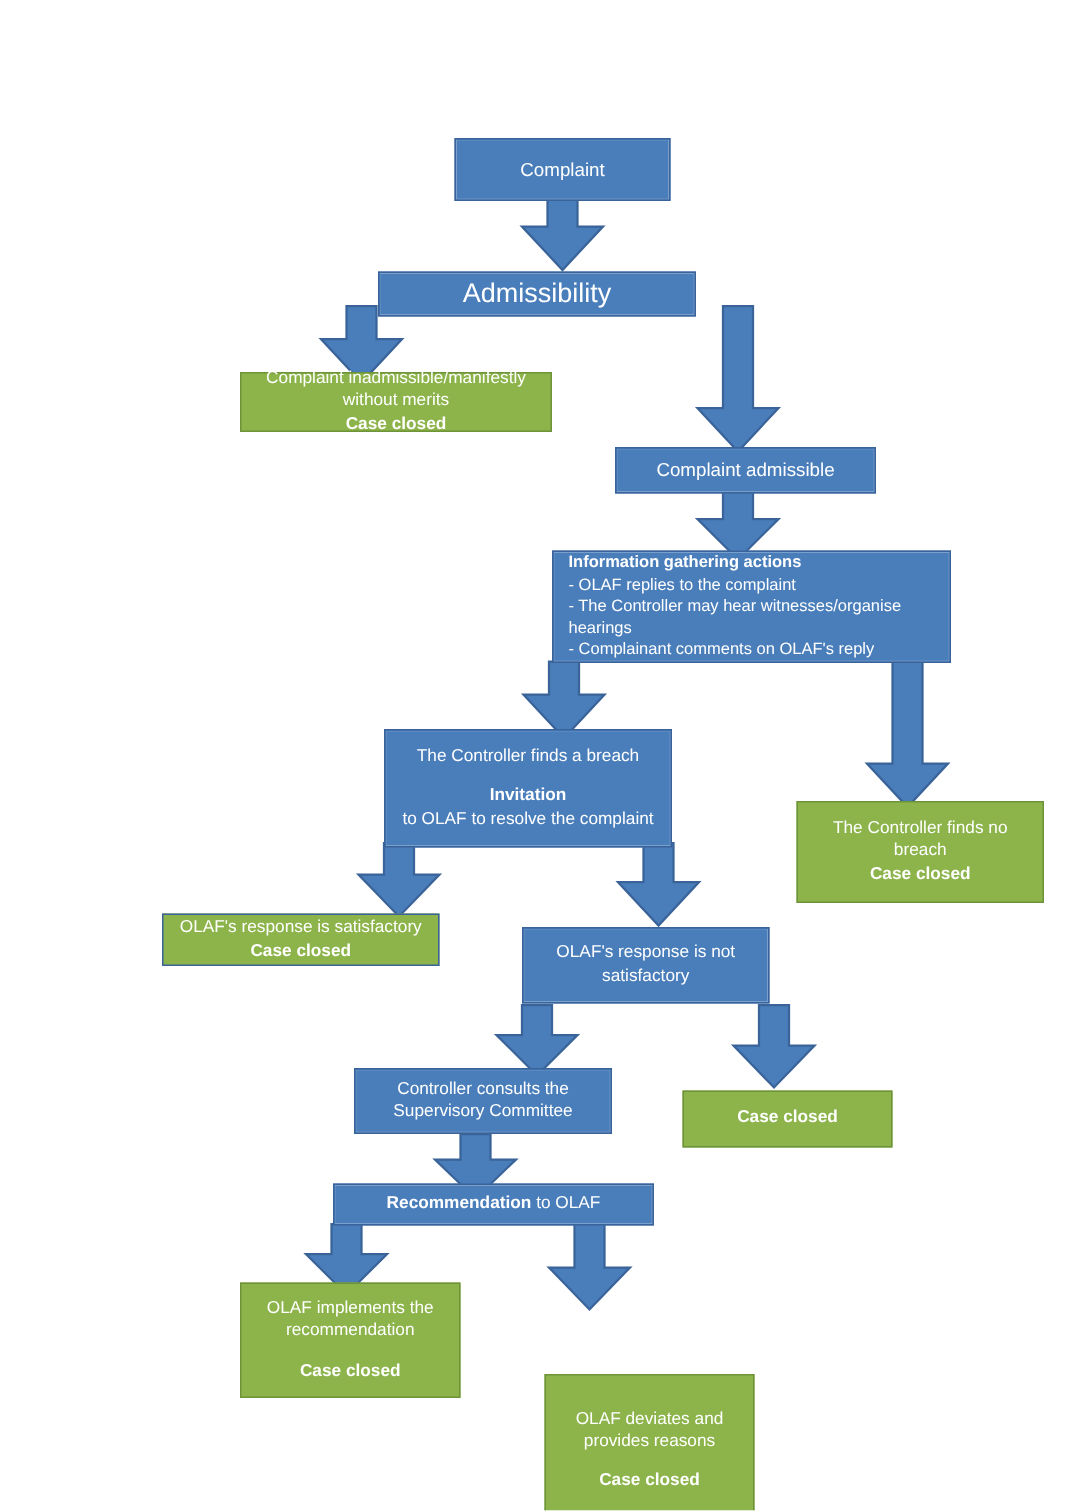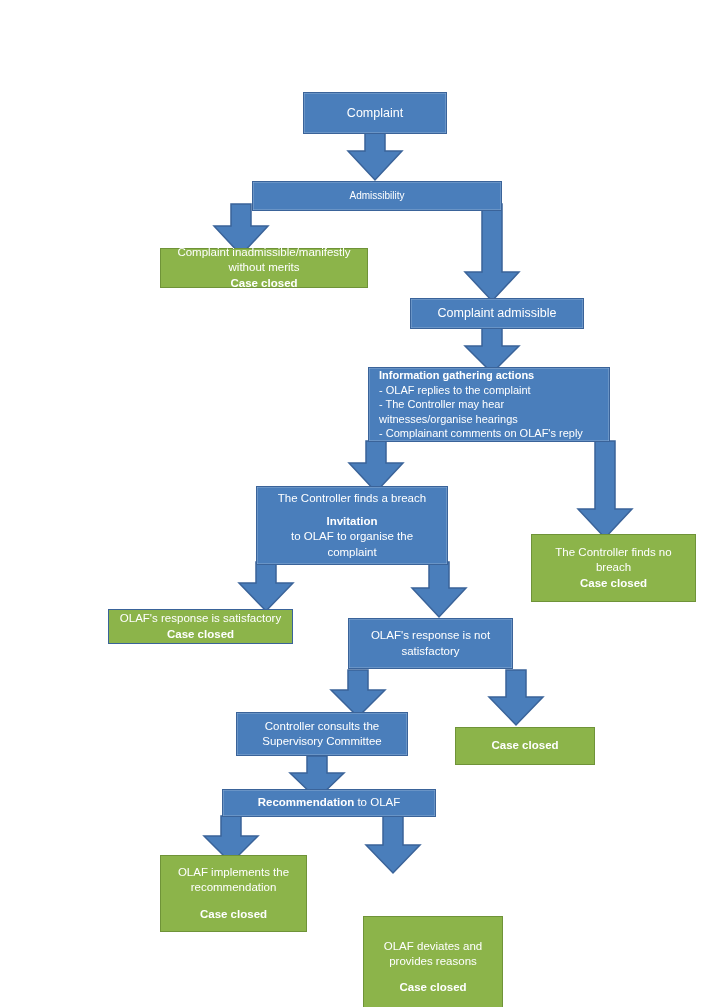--- a/index.html
+++ b/index.html
@@ -137,46 +137,46 @@
   <div class="arrow" style="left:365px; top:816px;">
     <svg width="56" height="58" viewBox="0 0 56 58">
       <path d="M18 0 L38 0 L38 29 L55 29 L28 57 L1 29 L18 29 Z" fill="#4a7ebb" stroke="#3a6399" stroke-width="1.5"></path>
     </svg>
   </div>
 
   <div class="node blue" style="left:303px; top:92px; width:144px; height:42px; font-size:12.5px;">
     <span class="ln">Complaint</span>
   </div>
 
-  <div class="node blue" style="left:252px; top:181px; width:250px; height:30px; font-size:10px;">
+  <div class="node blue" style="left:252px; top:181px; width:212px; height:30px; font-size:18px;">
     <span class="ln">Admissibility</span>
   </div>
 
   <div class="node green" style="left:160px; top:248px; width:208px; height:40px; font-size:11.5px;">
     <span class="ln">Complaint inadmissible/manifestly</span>
     <span class="ln">without merits</span>
     <span class="ln b">Case closed</span>
   </div>
 
   <div class="node blue" style="left:410px; top:298px; width:174px; height:31px; font-size:12.5px;">
     <span class="ln">Complaint admissible</span>
   </div>
 
-  <div class="node blue left" style="left:368px; top:367px; width:242px; height:75px; font-size:11px;">
+  <div class="node blue left" style="left:368px; top:367px; width:266px; height:75px; font-size:11px;">
     <span class="ln b">Information gathering actions</span>
     <span class="ln">- OLAF replies to the complaint</span>
     <span class="ln">- The Controller may hear witnesses/organise hearings</span>
     <span class="ln">- Complainant comments on OLAF's reply</span>
   </div>
 
   <div class="node blue" style="left:256px; top:486px; width:192px; height:79px; font-size:11.5px;">
     <span class="ln">The Controller finds a breach</span>
     <span class="sp"></span>
     <span class="ln b">Invitation</span>
-    <span class="ln">to OLAF to organise the complaint</span>
+    <span class="ln">to OLAF to resolve the complaint</span>
   </div>
 
   <div class="node green" style="left:531px; top:534px; width:165px; height:68px; font-size:11.5px;">
     <span class="ln">The Controller finds no</span>
     <span class="ln">breach</span>
     <span class="ln b">Case closed</span>
   </div>
 
   <div class="node green blueborder" style="left:108px; top:609px; width:185px; height:35px; font-size:11.5px;">
     <span class="ln">OLAF's response is satisfactory</span>

